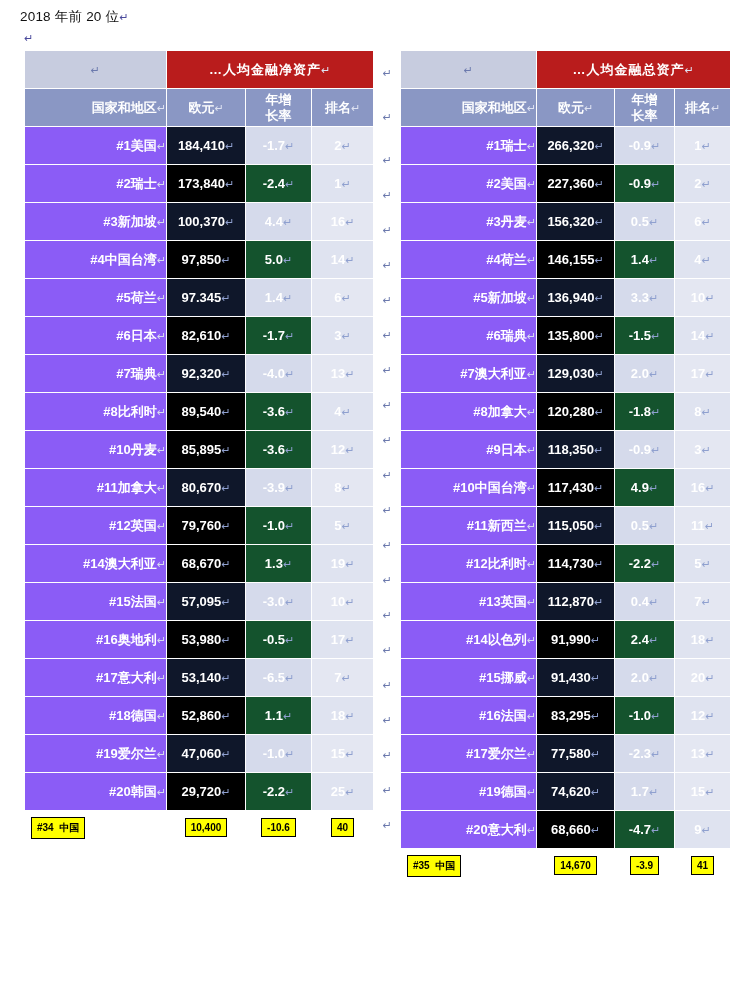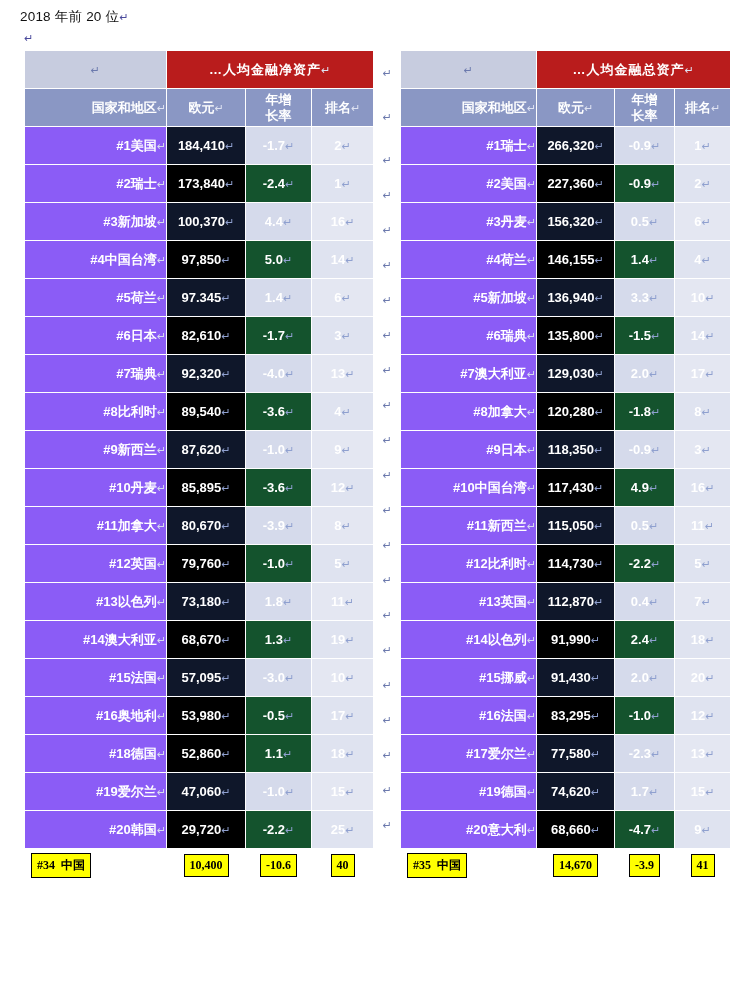--- a/index.html
+++ b/index.html
@@ -128,22 +128,21 @@
     border: 1px solid #ffffff;
     height: 34px;
   }
   tr.china td span.hl {
     background: #ffff00;
     color: #000000;
     padding: 3px 5px;
     display: inline-block;
     border: 1px solid #000000;
     font-weight: bold;
-    font-size: 12px;
-    font-family: Liberation Serif, serif;
+    font-size: 10px;
   }
   tr.china td.c-country {
     text-align: left;
     padding-left: 6px;
   }
   tr.china td.c-euro, tr.china td.c-growth, tr.china td.c-rank {
     text-align: center;
   }
   .cell-pil {
     color: #8fa0cf;
@@ -241,67 +240,61 @@
           <td class="c-euro"><span>92,320</span><span class="cell-pil">↵</span></td>
           <td class="c-growth"><span>-4.0</span><span class="cell-pil">↵</span></td>
           <td class="c-rank"><span>13</span><span class="cell-pil">↵</span></td>
         </tr>
         <tr class="body-row alt">
           <td class="c-country"><span class="num">#8</span><span>比利时</span><span class="cell-pil-white">↵</span></td>
           <td class="c-euro"><span>89,540</span><span class="cell-pil">↵</span></td>
           <td class="c-growth"><span>-3.6</span><span class="cell-pil">↵</span></td>
           <td class="c-rank"><span>4</span><span class="cell-pil">↵</span></td>
         </tr>
-        <tr class="body-row">
-          <td class="c-country"><span class="num">#9</span><span>新西兰</span><span class="cell-pil-white">↵</span></td>
-          <td class="c-euro"><span>87,620</span><span class="cell-pil">↵</span></td>
-          <td class="c-growth"><span>-1.0</span><span class="cell-pil">↵</span></td>
-          <td class="c-rank"><span>9</span><span class="cell-pil">↵</span></td>
-        </tr>
         <tr class="body-row alt">
           <td class="c-country"><span class="num">#10</span><span>丹麦</span><span class="cell-pil-white">↵</span></td>
           <td class="c-euro"><span>85,895</span><span class="cell-pil">↵</span></td>
           <td class="c-growth"><span>-3.6</span><span class="cell-pil">↵</span></td>
           <td class="c-rank"><span>12</span><span class="cell-pil">↵</span></td>
         </tr>
         <tr class="body-row">
           <td class="c-country"><span class="num">#11</span><span>加拿大</span><span class="cell-pil-white">↵</span></td>
           <td class="c-euro"><span>80,670</span><span class="cell-pil">↵</span></td>
           <td class="c-growth"><span>-3.9</span><span class="cell-pil">↵</span></td>
           <td class="c-rank"><span>8</span><span class="cell-pil">↵</span></td>
         </tr>
         <tr class="body-row alt">
           <td class="c-country"><span class="num">#12</span><span>英国</span><span class="cell-pil-white">↵</span></td>
           <td class="c-euro"><span>79,760</span><span class="cell-pil">↵</span></td>
           <td class="c-growth"><span>-1.0</span><span class="cell-pil">↵</span></td>
           <td class="c-rank"><span>5</span><span class="cell-pil">↵</span></td>
         </tr>
-        <tr class="body-row">
-          <td class="c-country"><span class="num">#13</span><span>以色列</span><span class="cell-pil-white">↵</span></td>
-          <td class="c-euro"><span>73,180</span><span class="cell-pil">↵</span></td>
-          <td class="c-growth"><span>1.8</span><span class="cell-pil">↵</span></td>
-          <td class="c-rank"><span>11</span><span class="cell-pil">↵</span></td>
-        </tr>
         <tr class="body-row alt">
           <td class="c-country"><span class="num">#14</span><span>澳大利亚</span><span class="cell-pil-white">↵</span></td>
           <td class="c-euro"><span>68,670</span><span class="cell-pil">↵</span></td>
           <td class="c-growth"><span>1.3</span><span class="cell-pil">↵</span></td>
           <td class="c-rank"><span>19</span><span class="cell-pil">↵</span></td>
         </tr>
         <tr class="body-row">
           <td class="c-country"><span class="num">#15</span><span>法国</span><span class="cell-pil-white">↵</span></td>
           <td class="c-euro"><span>57,095</span><span class="cell-pil">↵</span></td>
           <td class="c-growth"><span>-3.0</span><span class="cell-pil">↵</span></td>
           <td class="c-rank"><span>10</span><span class="cell-pil">↵</span></td>
         </tr>
         <tr class="body-row alt">
           <td class="c-country"><span class="num">#16</span><span>奥地利</span><span class="cell-pil-white">↵</span></td>
           <td class="c-euro"><span>53,980</span><span class="cell-pil">↵</span></td>
           <td class="c-growth"><span>-0.5</span><span class="cell-pil">↵</span></td>
           <td class="c-rank"><span>17</span><span class="cell-pil">↵</span></td>
+        </tr>
+        <tr class="body-row">
+          <td class="c-country"><span class="num">#17</span><span>意大利</span><span class="cell-pil-white">↵</span></td>
+          <td class="c-euro"><span>53,140</span><span class="cell-pil">↵</span></td>
+          <td class="c-growth"><span>-6.5</span><span class="cell-pil">↵</span></td>
+          <td class="c-rank"><span>7</span><span class="cell-pil">↵</span></td>
         </tr>
         <tr class="body-row alt">
           <td class="c-country"><span class="num">#18</span><span>德国</span><span class="cell-pil-white">↵</span></td>
           <td class="c-euro"><span>52,860</span><span class="cell-pil">↵</span></td>
           <td class="c-growth"><span>1.1</span><span class="cell-pil">↵</span></td>
           <td class="c-rank"><span>18</span><span class="cell-pil">↵</span></td>
         </tr>
         <tr class="body-row">
           <td class="c-country"><span class="num">#19</span><span>爱尔兰</span><span class="cell-pil-white">↵</span></td>
           <td class="c-euro"><span>47,060</span><span class="cell-pil">↵</span></td>

